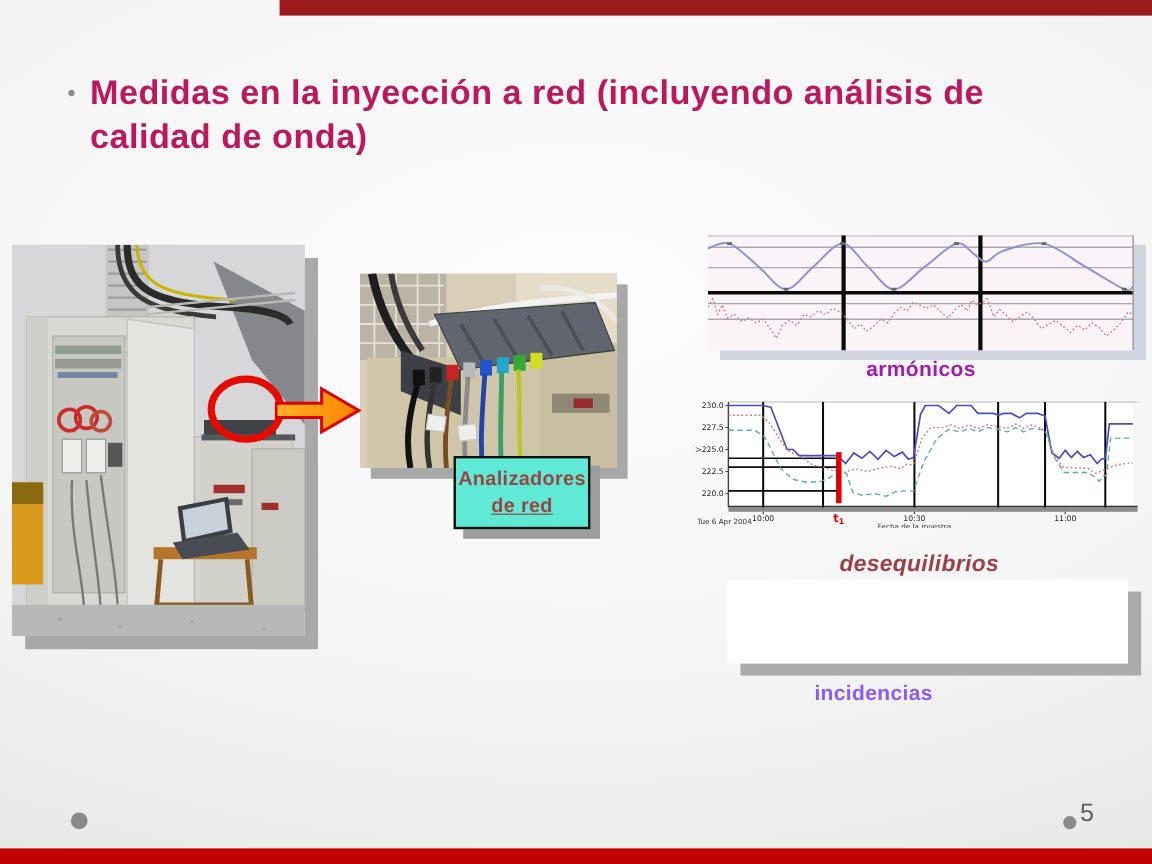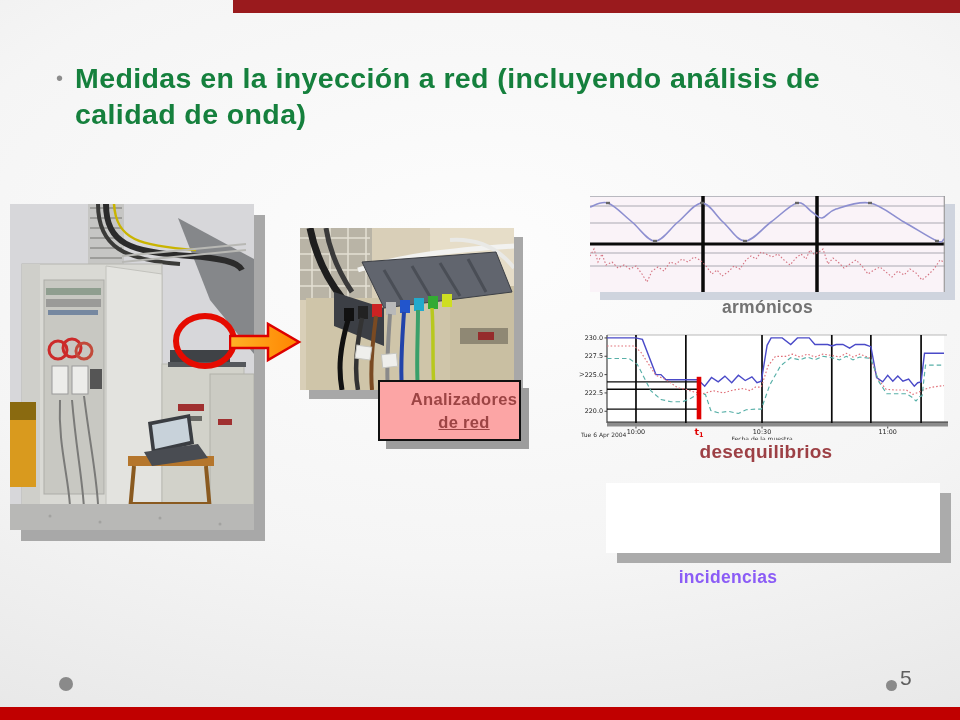--- a/index.html
+++ b/index.html
@@ -27,38 +27,38 @@
            display:flex;flex-direction:column;justify-content:center;text-align:center;}
   #callout div{font-weight:bold;font-size:16.5px;line-height:1.35;color:#9c4444;letter-spacing:0.3px;}
   
   #chart-harmonics{left:590px;top:196px;width:355px;height:96px;background:#faf3f8;
                    box-shadow:10px 8px 0 #cfd4de;}
   #chart-imbalances{left:579px;top:332px;width:372px;height:108px;}
   #box-incidents{left:606px;top:483px;width:334px;height:70px;background:#ffffff;
                  box-shadow:11px 10px 0 #ababab;}
   .caption{font-weight:bold;color:#9d4045;text-align:center;letter-spacing:0.3px;}
   #cap-harmonics{left:590px;top:297px;width:355px;font-size:17.5px;}
-  #cap-imbalances{left:580px;top:441px;width:372px;font-size:19px;}
+  #cap-imbalances{left:580px;top:460px;width:372px;font-size:19px;font-style:italic;}
   #cap-incidents{left:606px;top:567px;width:244px;font-size:17.5px;}
   
   .footdot{border-radius:50%;background:#8a8a8a;}
   #dot-left{left:59px;top:677px;width:14px;height:14px;}
   #dot-right{left:886px;top:680px;width:11px;height:11px;}
   #pagenum{left:900px;top:666px;font-size:21px;color:#5f5f5f;}
   svg{display:block;}
 </style>
 </head>
 <body>
 
 <div class="abs" id="topbar" style="background: rgb(154, 26, 29);"></div>
 <div class="abs" id="botbar" style="background: rgb(192, 0, 0);"></div>
 
 <div class="abs" id="titleblock">
   <span class="bullet">•</span>
-  <h1 style="color: #15803d;">Medidas en la inyección a red (incluyendo análisis de calidad de onda)</h1>
+  <h1 style="color: #be185d;">Medidas en la inyección a red (incluyendo análisis de calidad de onda)</h1>
 </div>
 
 <div class="abs" id="photo-cabinet">
   <svg width="244" height="326" viewBox="0 0 244 326">
     <rect x="0" y="0" width="244" height="326" fill="#d7d7da"></rect>
     <polygon points="168,14 244,55 244,150 200,96" fill="#85878a"></polygon>
     <rect x="78" y="0" width="36" height="62" fill="#c6c6c4"></rect>
     <path d="M80,4 h32 M80,14 h32 M80,24 h32 M80,34 h32 M80,44 h32 M80,54 h32" stroke="#9d9d9a" stroke-width="2"></path>
     <path d="M96,0 C96,40 120,48 180,52 C210,54 228,58 232,66" stroke="#2b2b2b" stroke-width="6" fill="none"></path>
     <path d="M88,0 C88,44 116,56 170,60" stroke="#3a3a38" stroke-width="4" fill="none"></path>
@@ -143,21 +143,21 @@
     <path d="M76,88 C72,118 70,140 72,162" stroke="#7a4a22" stroke-width="4" fill="none"></path>
     <path d="M90,86 C88,116 86,140 88,162" stroke="#8a8a8a" stroke-width="4" fill="none"></path>
     <path d="M104,84 C102,114 100,138 102,162" stroke="#2244aa" stroke-width="4" fill="none"></path>
     <path d="M118,82 C118,112 116,138 118,162" stroke="#3aa06a" stroke-width="4" fill="none"></path>
     <path d="M132,80 C134,110 132,136 134,160" stroke="#b8c81e" stroke-width="3.5" fill="none"></path>
     <rect x="56" y="118" width="15" height="13" fill="#efefec" stroke="#c6c6c0" transform="rotate(8 63 124)"></rect>
     <rect x="82" y="126" width="15" height="13" fill="#efefec" stroke="#c6c6c0" transform="rotate(-6 89 132)"></rect>
   </svg>
 </div>
 
-<div class="abs" id="callout" style="background: #fca5a5; padding-left: 29px;">
+<div class="abs" id="callout" style="background: #5eead4;">
   <div style="color: rgb(156, 68, 68);">Analizadores</div>
   <div style="color: rgb(156, 68, 68); text-decoration: underline;">de red</div>
 </div>
 
 <div class="abs" id="chart-harmonics">
   <svg id="svg-harmonics" width="355" height="96" viewBox="0 0 355 96">
       <rect x="0" y="0" width="355" height="96" fill="#faf3f8"></rect>
       <line x1="0" y1="10" x2="355" y2="10" stroke="#a9a9b2" stroke-width="1.2"></line>
       <line x1="0" y1="27" x2="355" y2="27" stroke="#a9a9b2" stroke-width="1.2"></line>
       <line x1="0" y1="57" x2="355" y2="57" stroke="#a9a9b2" stroke-width="1.2"></line>
@@ -171,21 +171,21 @@
       <polyline points="0.0,60.0 4.0,53.0 8.0,66.0 12.0,58.0 16.0,69.0 22.0,66.0 28.0,72.0 34.0,69.0 40.0,73.0 46.0,70.0 52.0,78.0 57.0,86.0 62.0,75.0 68.0,71.0 74.0,75.0 80.0,66.0 86.0,68.0 92.0,63.0 98.0,66.0 104.0,61.0 110.0,64.0 116.0,70.0 122.0,78.0 127.0,74.0 132.0,80.0 138.0,76.0 144.0,70.0 150.0,73.0 156.0,64.0 161.0,60.0 166.0,63.0 171.0,56.0 176.0,58.0 182.0,61.0 188.0,58.0 194.0,64.0 200.0,69.0 206.0,62.0 211.0,58.0 216.0,63.0 220.0,54.0 224.0,58.0 229.0,56.0 233.0,53.0 238.0,68.0 243.0,62.0 248.0,66.0 254.0,72.0 260.0,68.0 266.0,64.0 272.0,70.0 278.0,78.0 284.0,74.0 290.0,71.0 296.0,76.0 302.0,81.0 308.0,75.0 314.0,79.0 320.0,73.0 326.0,77.0 332.0,84.0 338.0,79.0 344.0,73.0 350.0,64.0 354.0,66.0" fill="none" stroke="#d4717f" stroke-width="1.1" stroke-dasharray="1.5 2"></polyline>
       <rect x="16" y="5.8" width="4" height="2.4" fill="#666"></rect>
       <rect x="63" y="43.8" width="4" height="2.4" fill="#666"></rect>
       <rect x="110" y="5.8" width="4" height="2.4" fill="#666"></rect>
       <rect x="153" y="43.8" width="4" height="2.4" fill="#666"></rect>
       <rect x="205" y="5.8" width="4" height="2.4" fill="#666"></rect>
       <rect x="278" y="5.8" width="4" height="2.4" fill="#666"></rect>
       <rect x="345" y="43.8" width="4" height="2.4" fill="#666"></rect>
     </svg>
 </div>
-<div class="abs caption" id="cap-harmonics" style="color: #737373;">armónicos</div>
+<div class="abs caption" id="cap-harmonics" style="color: #a21caf;">armónicos</div>
 
 <div class="abs" id="chart-imbalances">
   <svg id="svg-imbalances" width="372" height="108" viewBox="0 0 372 108">
       <rect x="28" y="3" width="337" height="88" fill="#ffffff"></rect>
       <line x1="28" y1="3" x2="368" y2="3" stroke="#b9b9b9" stroke-width="1"></line>
       <line x1="28" y1="3" x2="28" y2="91" stroke="#444" stroke-width="1.2"></line>
       <rect x="28" y="90" width="341" height="4.5" fill="#8c8c8c"></rect>
       <line x1="28" y1="90" x2="369" y2="90" stroke="#333" stroke-width="1"></line>
       <line x1="25.5" y1="5.933333333333374" x2="28" y2="5.933333333333374" stroke="#444" stroke-width="1"></line>
       <text x="24" y="8.133333333333375" text-anchor="end" font-size="6.4" fill="#222" font-family="&quot;DejaVu Sans&quot;,sans-serif">230.0</text>

